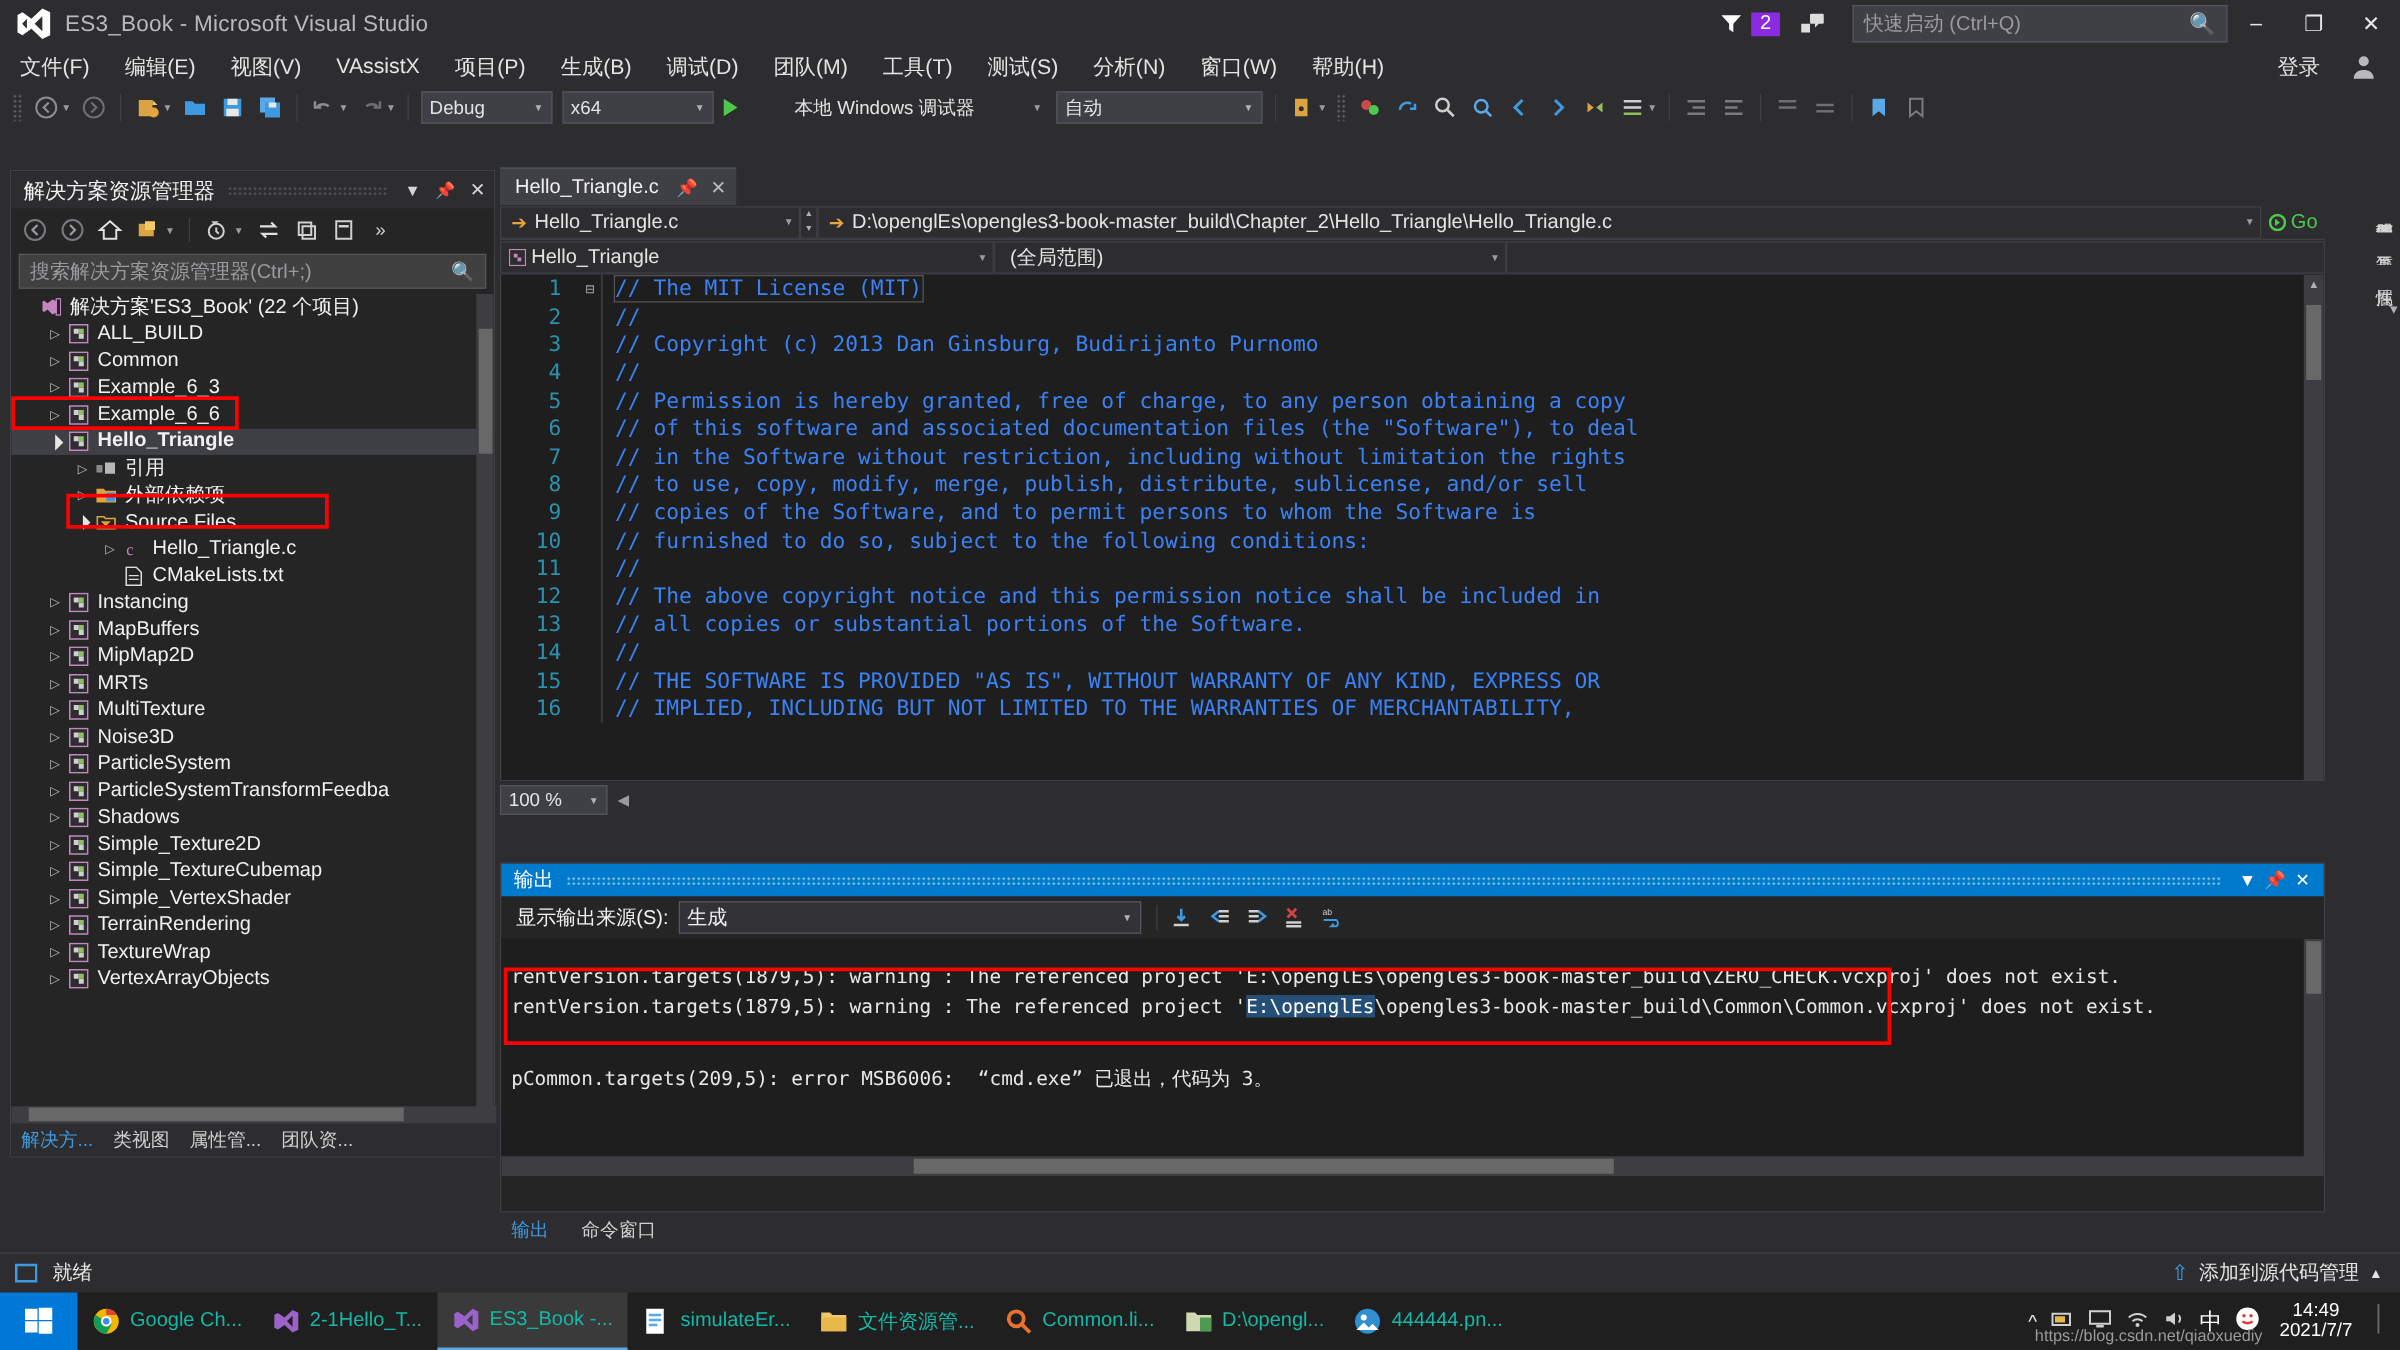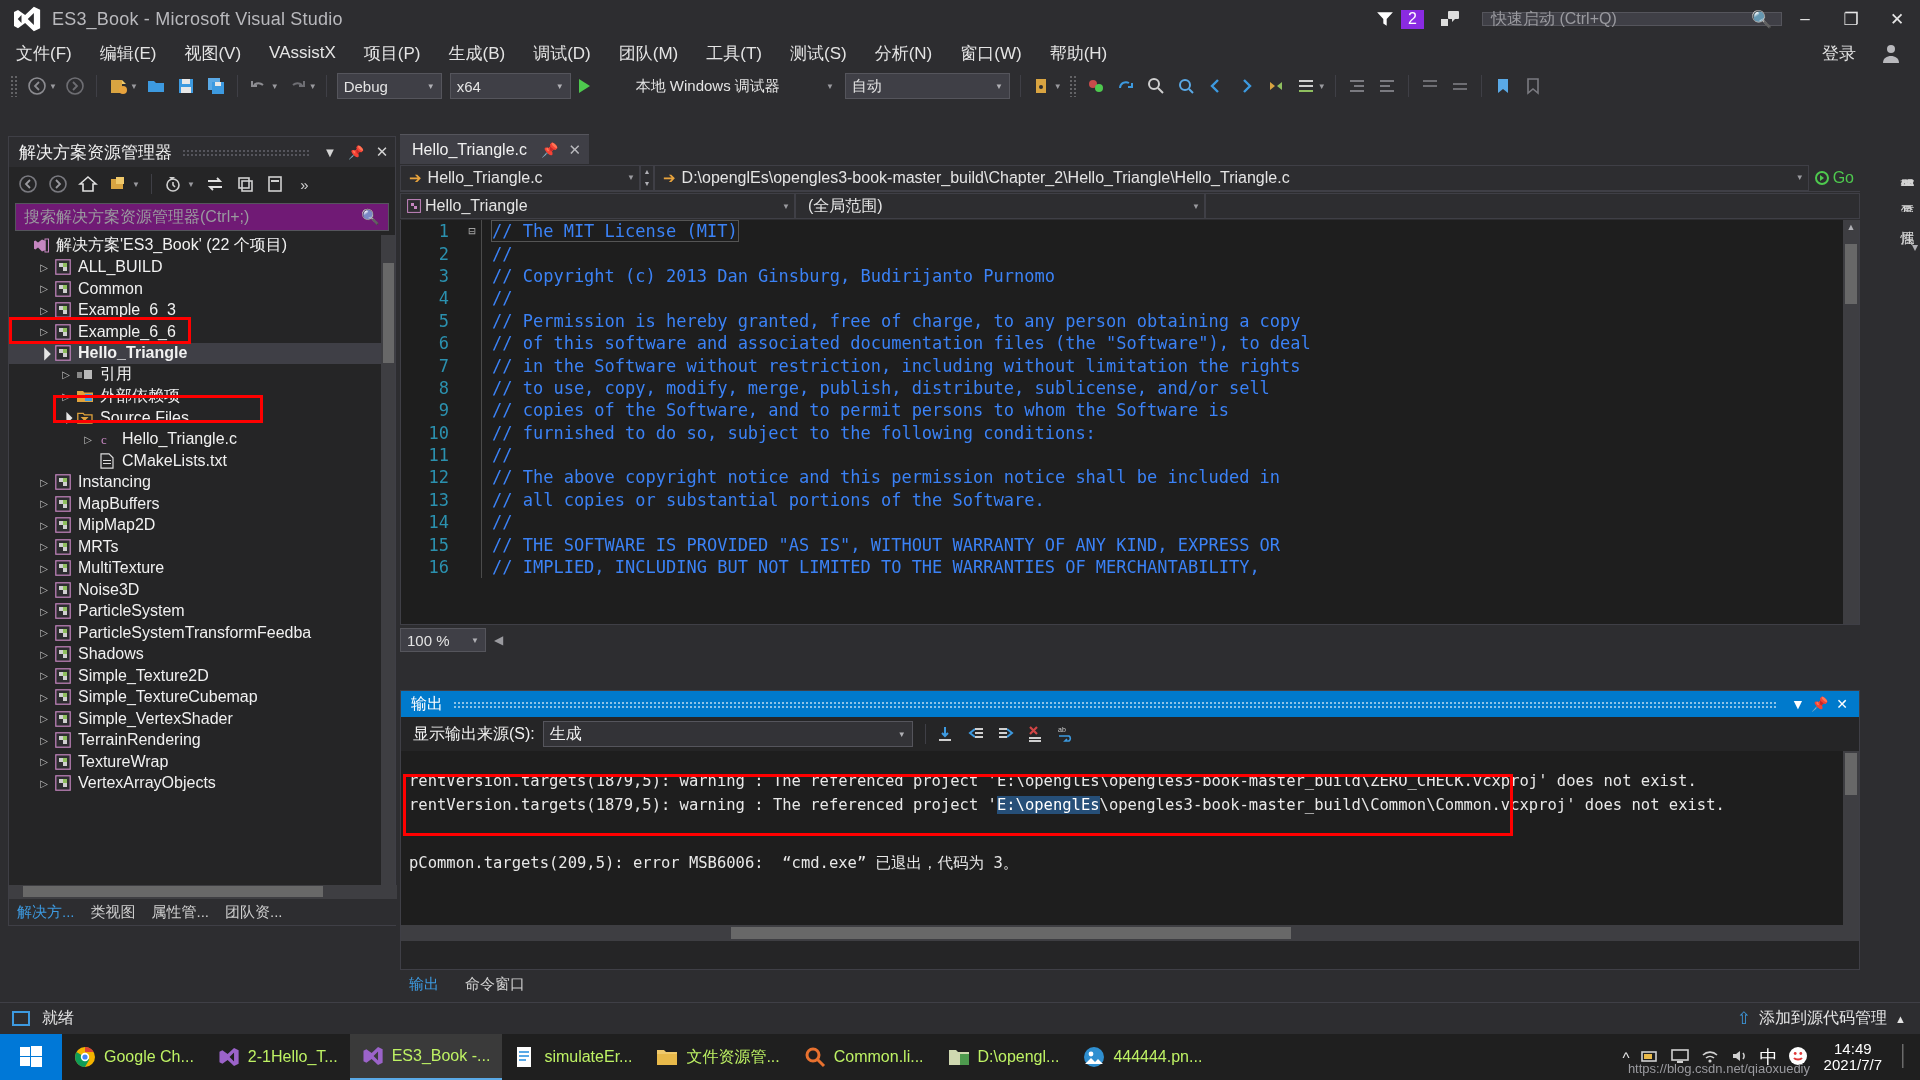--- a/index.html
+++ b/index.html
@@ -24,21 +24,21 @@
   .title-text {
     color: #b9b9bd; font-size: 18px; margin-left: 8px; letter-spacing: .2px;
   }
   .title-right { margin-left: auto; display: flex; align-items: center; height: 38px; }
   .feedback-ico { width:28px; height:28px; display:flex; align-items:center; justify-content:center; }
   .notif-badge {
     background: #8a2be2; color:#fff; font-size: 16px; padding: 1px 7px 2px;
     margin-left: 2px; line-height: 1;
   }
   .quick-launch {
-    width: 300px; height: 14px; background: #3f3f46; border: 1px solid #55555c;
+    width: 300px; height: 30px; background: #3f3f46; border: 1px solid #55555c;
     margin-left: 18px; display: flex; align-items: center; padding: 0 8px;
     color: #9a9a9f; font-size: 16px;
   }
   .ql-search { margin-left: auto; color:#c8c8c8; font-size:17px; }
   .win-btn { width: 46px; height: 38px; display:flex; align-items:center; justify-content:center;
              color:#e6e6e6; font-size:17px; }
   .win-btn.close { color:#e6e6e6; }
 
   
   .menubar {
@@ -84,21 +84,21 @@
   .se-dots { flex:1; height: 7px; margin: 0 10px;
     background-image: radial-gradient(#55555c 38%, transparent 40%);
     background-size: 4px 4px; }
   .se-tb-ico { width:18px;height:18px;display:flex;align-items:center;justify-content:center;
                color:#d4d4d4; font-size: 13px;}
   .se-toolbar { height: 34px; display:flex; align-items:center; padding: 0 6px; gap: 4px;
                 background:#252526; }
   .se-tool { width: 26px; height: 26px; display:flex;align-items:center;justify-content:center; }
   .se-vsep { width:1px;height:20px;background:#3f3f46;margin:0 4px; }
   .se-search {
-    margin: 2px 6px 4px; height: 28px; background:#701a75; border:1px solid #55555c;
+    margin: 2px 6px 4px; height: 28px; background:#404040; border:1px solid #55555c;
     display:flex; align-items:center; padding: 0 8px; color:#9a9a9f; font-size:16px;
   }
   .se-search .mag { margin-left:auto; color:#3d9ae0; font-size:15px; }
   .se-tree { position:relative; height: 660px; overflow: hidden; background:#252526; }
   .tree-row {
     display:flex; align-items:center; height:21.5px; color:#f1f1f1; font-size:16px;
     white-space: nowrap; padding-left: 4px;
   }
   .tree-row.selected { background:#3f3f46; font-weight:bold; }
   .arrow { width: 18px; text-align:center; color:#bfbfbf; font-size:10px; flex:none;}
@@ -204,21 +204,21 @@
   .sb-right { margin-left:auto; display:flex; align-items:center; padding-right: 14px; gap:8px;}
 
   
   .taskbar {
     position:absolute; left:0; bottom:0; width:1920px; height: 46px;
     background:#1f1f1f; display:flex; align-items:center;
   }
   .start-btn { width: 62px; height:46px; display:flex;align-items:center;justify-content:center;
                background:#0078d7; }
   .tb-task {
-    height: 46px; display:flex; align-items:center; padding: 0 12px; color:#bef264;
+    height: 46px; display:flex; align-items:center; padding: 0 12px; color:#14b8a6;
     font-size: 16px; gap: 8px; max-width: 180px; overflow:hidden; white-space:nowrap;
   }
   .tb-task.active { background:#3a3a3a; border-bottom: 2px solid #5aa9e6;}
   .tray { margin-left:auto; display:flex; align-items:center; gap:10px; padding-right: 10px;
           color:#e8e8e8; font-size:15px;}
   .clock { line-height:1.05; text-align:center; font-size:15px; color:#fff; padding: 0 6px;}
   .watermark { position:absolute; right: 110px; bottom: 4px; color:#9a9a9f; font-size:13px; }
 
   
   .rdock { position:absolute; right:0; top:132px; width:24px; height: 420px;

